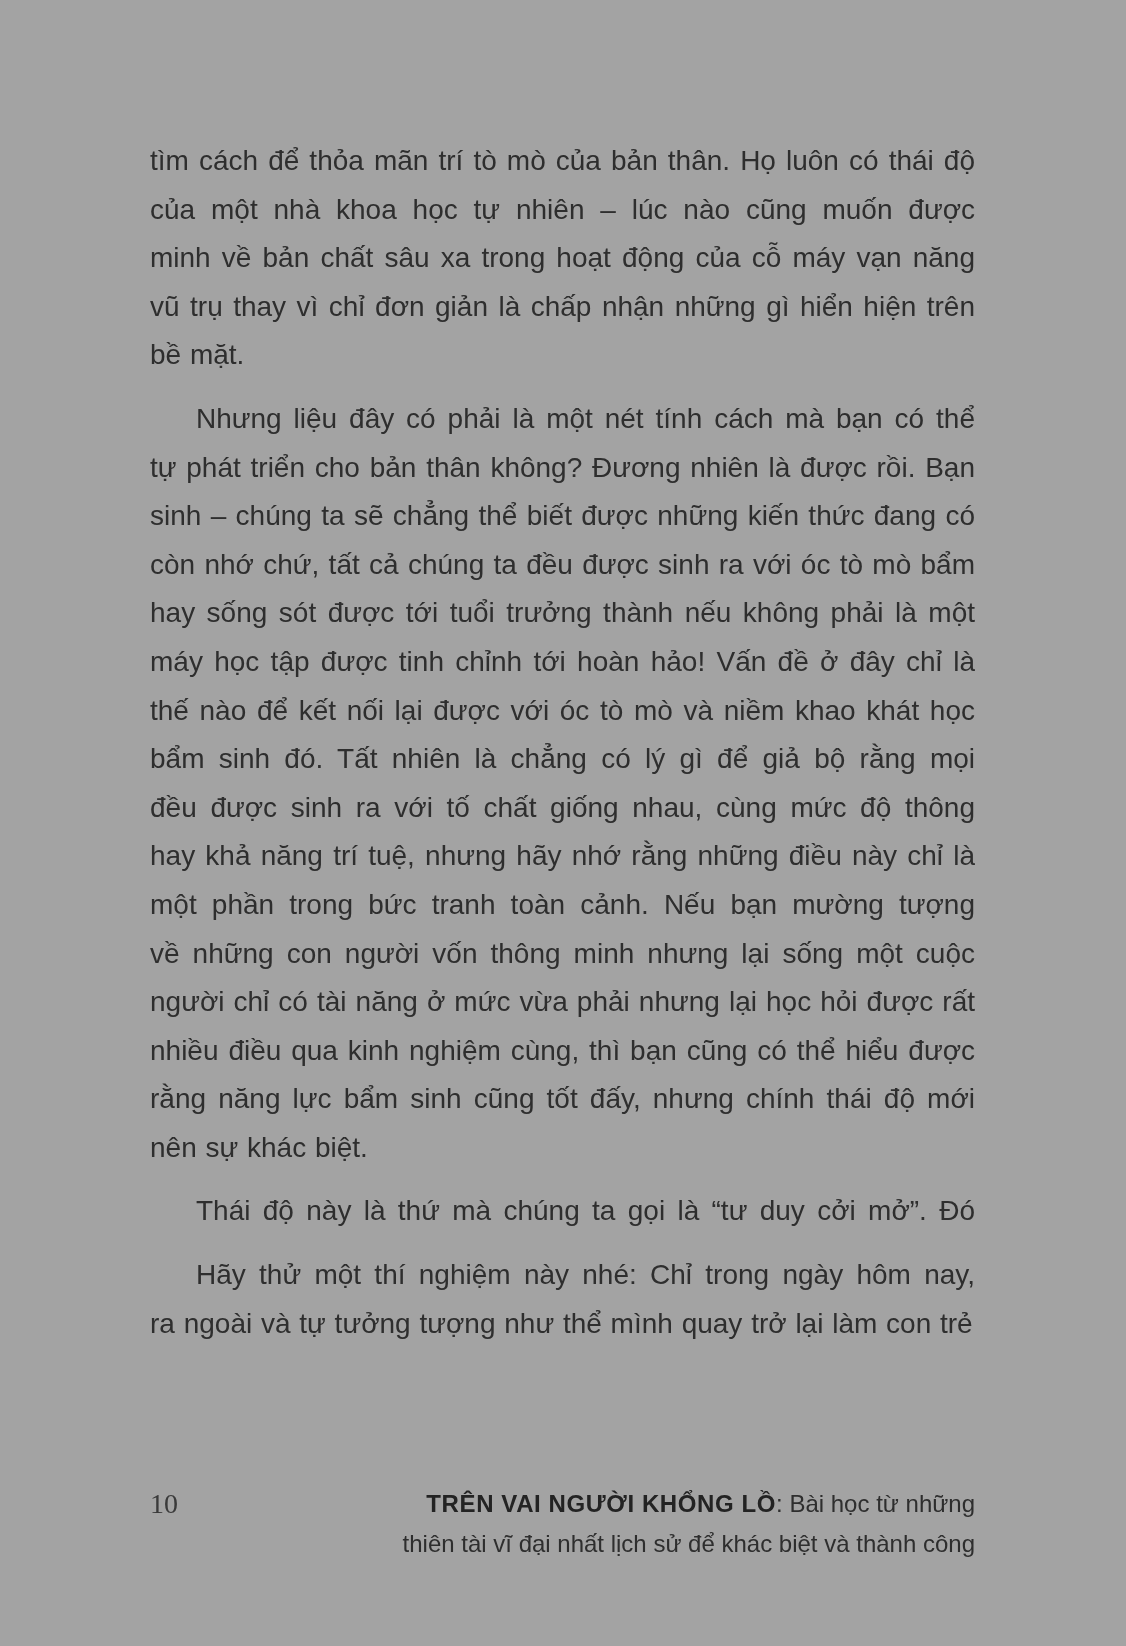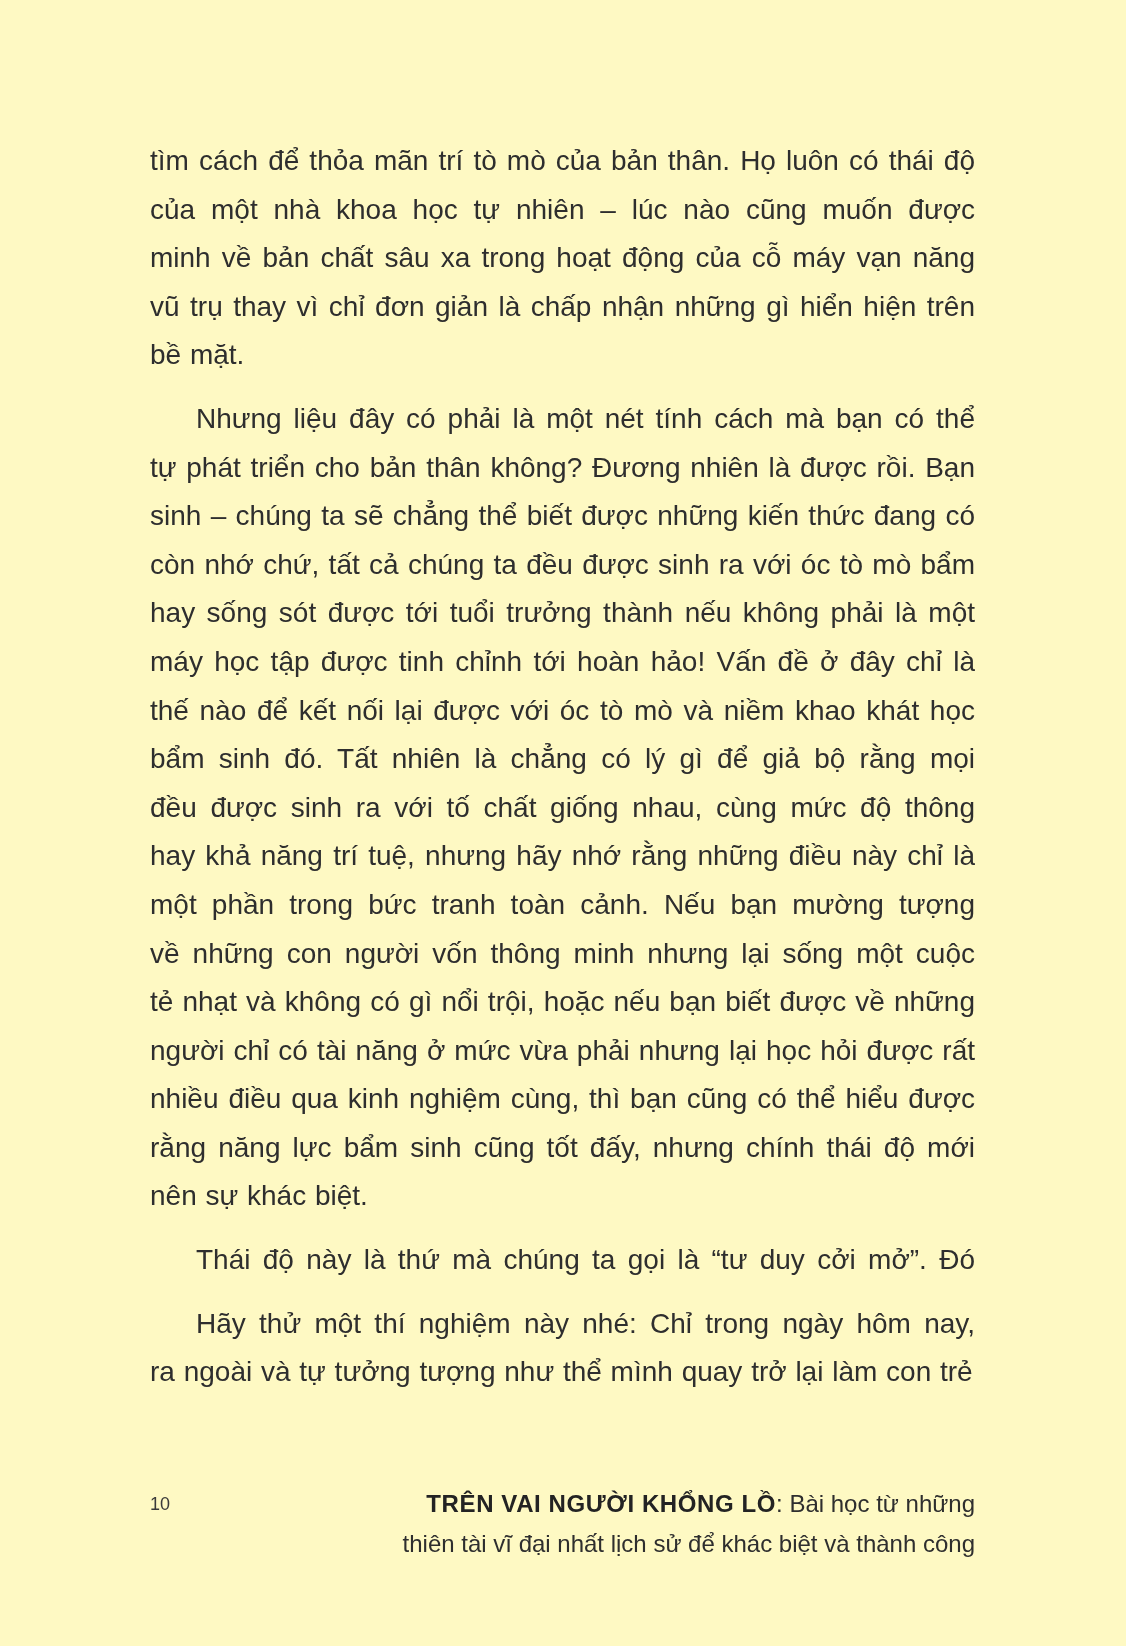--- a/index.html
+++ b/index.html
@@ -4,21 +4,21 @@
 <style>
   html, body {
     margin: 0;
     padding: 0;
     background: #ffffff;
   }
   .page {
     position: relative;
     width: 1126px;
     height: 1646px;
-    background: #fef9c3;
+    background: #a3a3a3;
     font-family: "Liberation Sans", sans-serif;
     color: #2e2e2e;
     overflow: hidden;
   }
   .body-text {
     position: absolute;
     left: 150px;
     right: 151px;
     top: 137px;
   }
@@ -45,23 +45,24 @@
   .footer {
     position: absolute;
     left: 150px;
     right: 151px;
     top: 1484px;
     display: flex;
     justify-content: space-between;
     align-items: flex-start;
   }
   .pagenum {
-    font-size: 18px;
+    font-size: 28px;
     line-height: 40px;
     color: #3a3a3a;
+    font-family: Liberation Serif, serif;
   }
   .running-title {
     text-align: right;
     font-size: 24px;
     line-height: 40px;
     color: #2e2e2e;
   }
   .running-title .book-title {
     font-weight: bold;
     letter-spacing: 0.6px;
@@ -87,21 +88,20 @@
         <div class="line">sinh – chúng ta sẽ chẳng thể biết được những kiến thức đang có</div>
         <div class="line">còn nhớ chứ, tất cả chúng ta đều được sinh ra với óc tò mò bẩm</div>
         <div class="line">hay sống sót được tới tuổi trưởng thành nếu không phải là một cỗ</div>
         <div class="line">máy học tập được tinh chỉnh tới hoàn hảo! Vấn đề ở đây chỉ là làm</div>
         <div class="line">thế nào để kết nối lại được với óc tò mò và niềm khao khát học hỏi</div>
         <div class="line">bẩm sinh đó. Tất nhiên là chẳng có lý gì để giả bộ rằng mọi người</div>
         <div class="line">đều được sinh ra với tố chất giống nhau, cùng mức độ thông minh</div>
         <div class="line">hay khả năng trí tuệ, nhưng hãy nhớ rằng những điều này chỉ là</div>
         <div class="line">một phần trong bức tranh toàn cảnh. Nếu bạn mường tượng được</div>
         <div class="line">về những con người vốn thông minh nhưng lại sống một cuộc đời</div>
-        <div class="line">tẻ nhạt và không có gì nổi trội, hoặc nếu bạn biết được về những</div>
         <div class="line">người chỉ có tài năng ở mức vừa phải nhưng lại học hỏi được rất</div>
         <div class="line">nhiều điều qua kinh nghiệm cùng, thì bạn cũng có thể hiểu được</div>
         <div class="line">rằng năng lực bẩm sinh cũng tốt đấy, nhưng chính thái độ mới tạo</div>
         <div class="line last">nên sự khác biệt.</div>
       </section>
       <section class="para indent">
         <div class="line">Thái độ này là thứ mà chúng ta gọi là “tư duy cởi mở”. Đó chính</div>
       </section>
       <section class="para indent">
         <div class="line">Hãy thử một thí nghiệm này nhé: Chỉ trong ngày hôm nay, hãy</div>

